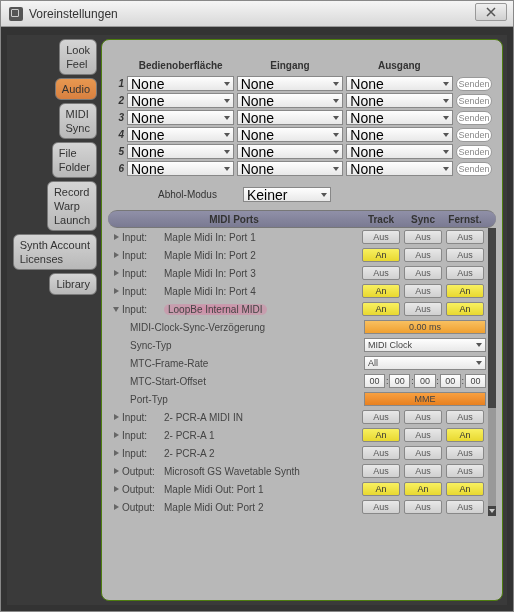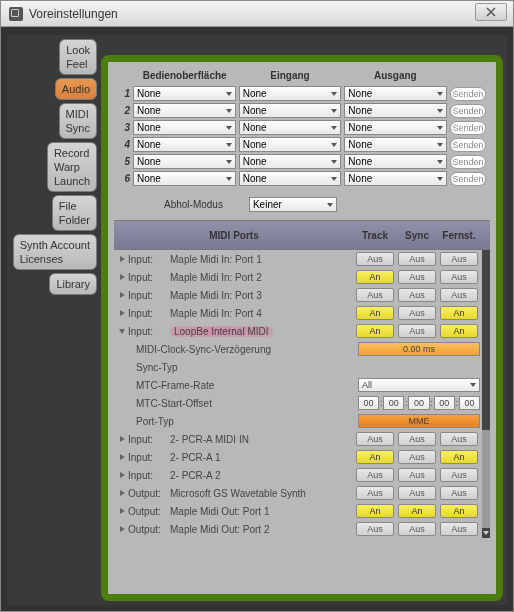--- a/index.html
+++ b/index.html
@@ -9,34 +9,34 @@
 .titlebar .icon { width:14px; height:14px; background:#555; border-radius:2px; margin-right:6px; position:relative; }
 .titlebar .icon:before { content:''; position:absolute; width:6px; height:6px; border:1.5px solid #ccc; border-radius:1px; top:2px; left:2px; }
 .titlebar .title { font-size:12px; color:#333; }
 .closebtn { position:absolute; right:6px; top:2px; width:32px; height:18px; background:linear-gradient(#f0f0f0,#d0d0d0); border:1px solid #999; border-radius:2px; display:flex; align-items:center; justify-content:center; }
 .closebtn svg { width:10px; height:10px; }
 .inner { position:absolute; top:26px; left:0; right:0; bottom:0; background:#3a3a3a; border:6px solid #333; border-top-width:8px; display:flex; }
 .sidebar { width:92px; padding:4px 2px 4px 4px; display:flex; flex-direction:column; gap:3px;align-items:flex-end; }
 .sidegroup { background:linear-gradient(#d4d4d4,#b8b8b8); border:1px solid #7a7a7a; border-radius:6px; padding:3px 6px; font-size:11px; color:#333; }
 .sidegroup .row { line-height:14px; cursor:pointer; }
 .sidegroup.active { background:linear-gradient(#e89850,#d88040); }
-.content { flex:1; background:#b8b8b8; border:7px solid #4d7c0f; border-radius:8px; margin:20px 4px 4px 2px; padding:8px 6px; overflow:hidden; position:relative; }
+.content { flex:1; background:#b8b8b8; border:1px solid #4d7c0f; border-radius:8px; margin:4px 4px 4px 2px; padding:20px 6px; overflow:hidden; position:relative; }
 .ctrlhead { display:flex; font-size:10px; font-weight:bold; color:#333; padding:0 4px 4px 4px; }
 .ctrlhead .num { width:14px; }
 .ctrlhead .col { flex:1; text-align:center; }
 .ctrlhead .send { width:38px; }
 .ctrlrow { display:flex; align-items:center; gap:3px; padding:1px 4px; }
 .ctrlrow .num { width:12px; font-size:10px; font-weight:bold; font-style:italic; color:#333; text-align:right; }
-.dd { flex:1; height:15px; background:linear-gradient(#fefefe,#e8e8e8); border:1px solid #888; font-size:10px; padding:0 3px; display:flex; align-items:center; justify-content:space-between; cursor:pointer; }
+.dd { flex:1; height:15px; background:linear-gradient(#fefefe,#e8e8e8); border:1px solid #888; font-size:14px; padding:0 3px; display:flex; align-items:center; justify-content:space-between; cursor:pointer; }
 .dd:after { content:''; border-left:3px solid transparent; border-right:3px solid transparent; border-top:4px solid #555; }
 .sendbtn { width:36px; height:14px; background:#ffffff; border:1px solid #999; border-radius:7px; font-size:9px; color:#888; display:flex; align-items:center; justify-content:center; }
 .abhol { display:flex; align-items:center; gap:26px; padding:10px 4px 8px 50px; }
 .abhol .lbl { font-size:10px; color:#333; }
 .abhol .dd { flex:0 0 88px; }
-.porthdr { display:flex; background:linear-gradient(#9090a8,#7a7a92); height:30px; align-items:center; font-size:10px; font-weight:bold; color:#333; border-top:1px solid #777; border-bottom:1px solid #777; }
+.porthdr { display:flex; background:linear-gradient(#9090a8,#7a7a92); height:18px; align-items:center; font-size:10px; font-weight:bold; color:#333; border-top:1px solid #777; border-bottom:1px solid #777;border-radius:9px; }
 .porthdr .pname { flex:1; text-align:center; }
 .porthdr .pcell { width:42px; text-align:center; }
 .porthdr .scr { width:10px; }
 .portbody { position:relative; }
 .scrollbar { position:absolute; right:0; top:0; bottom:0; width:8px; background:#999; }
 .scrollthumb { position:absolute; right:0; top:0; width:8px; height:180px; background:#444; }
 .scrollarr { position:absolute; right:0; width:8px; height:10px; background:#444; display:flex; align-items:center; justify-content:center; }
 .scrollarr.up { top:0; } .scrollarr.dn { bottom:0; }
 .scrollarr:after { content:''; border-left:3px solid transparent; border-right:3px solid transparent; }
 .scrollarr.up:after { border-bottom:4px solid #ccc; }
@@ -82,27 +82,27 @@
           <div class="row">Feel</div>
         </div>
         <div class="sidegroup active">
           <div class="row">Audio</div>
         </div>
         <div class="sidegroup">
           <div class="row">MIDI</div>
           <div class="row">Sync</div>
         </div>
         <div class="sidegroup">
+          <div class="row">File</div>
+          <div class="row">Folder</div>
+        </div>
+        <div class="sidegroup">
           <div class="row">Record</div>
           <div class="row">Warp</div>
           <div class="row">Launch</div>
-        </div>
-        <div class="sidegroup">
-          <div class="row">File</div>
-          <div class="row">Folder</div>
         </div>
         <div class="sidegroup">
           <div class="row">Synth Account</div>
           <div class="row">Licenses</div>
         </div>
         <div class="sidegroup">
           <div class="row">Library</div>
         </div>
       </div>
     <div class="content">
@@ -247,20 +247,23 @@
               <div class="tbtn on">An</div>
               <div class="tbtn off">Aus</div>
               <div class="tbtn on">An</div>
             </div>
             <div class="subrow">
               <div class="slbl">MIDI-Clock-Sync-Verzögerung</div>
               <div class="valbox orange">0.00 ms</div>
             </div>
             <div class="subrow">
               <div class="slbl">Sync-Typ</div>
+              <div class="dd2">
+                <span>MIDI Clock</span>
+              </div>
             </div>
             <div class="subrow">
               <div class="slbl">MTC-Frame-Rate</div>
               <div class="dd2">
                 <span>All</span>
               </div>
             </div>
             <div class="subrow">
               <div class="slbl">MTC-Start-Offset</div>
               <div class="tc">

